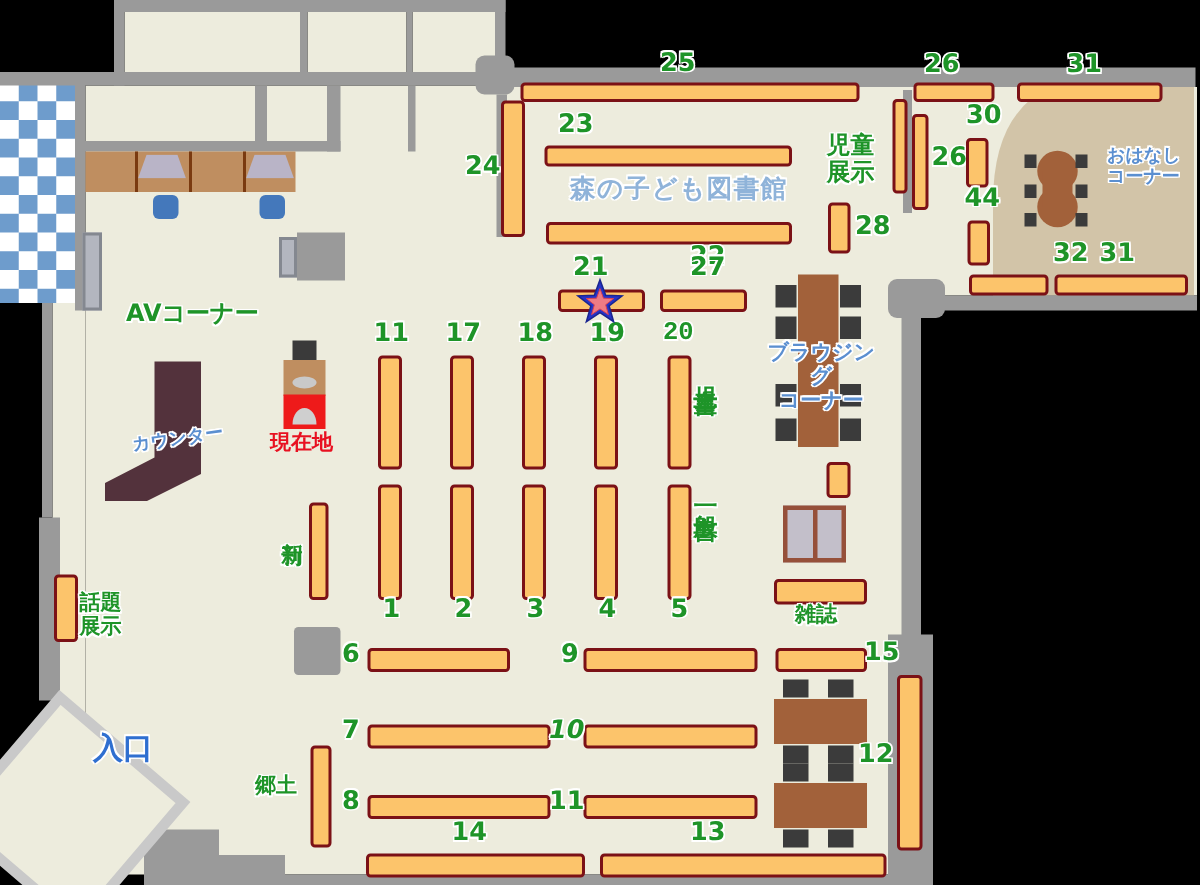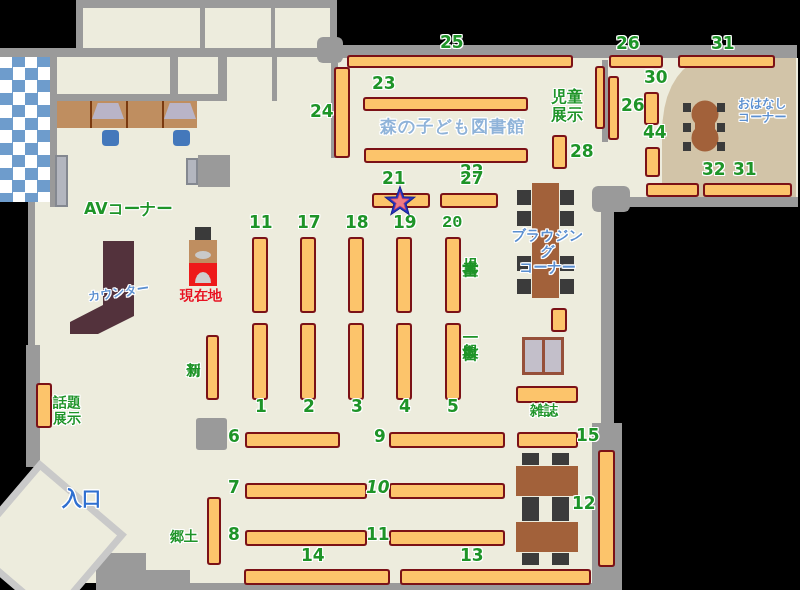--- a/index.html
+++ b/index.html
@@ -223,21 +223,21 @@
 
   <div id="text-layer">
       <div class="lbl title" style="left: 380px; top: 117px;">森の子ども図書館</div>
       <div class="lbl green lg" style="left: 84px; top: 200px;">AVコーナー</div>
       <div class="lbl blue sm rot" style="left: 88px; top: 286px;">カウンター</div>
       <div class="lbl red md" style="left: 180px; top: 287px;">現在地</div>
       <div class="lbl green md vert" style="left: 186px; top: 350px;">新刊</div>
       <div class="lbl green md pre" style="left: 53px; top: 394px;">話題
 展示</div>
       <div class="lbl deepblue xl" style="left: 62px; top: 487px; text-align: center;">入口</div>
-      <div class="lbl green md" style="left: 170px; top: 528px;">郷土</div>
+      <div class="lbl green md" style="left: 170px; top: 516px;">郷土</div>
       <div class="lbl green lg vert" style="left: 461px; top: 244px;">児童書</div>
       <div class="lbl green lg vert" style="left: 461px; top: 328px;">一般書</div>
       <div class="lbl green lg pre" style="left: 551px; top: 88px;">児童
 展示</div>
       <div class="lbl blue md pre center" style="left: 505px; top: 227px; width: 85px;">ブラウジング
 コーナー</div>
       <div class="lbl green md" style="left: 530px; top: 402px;">雑誌</div>
       <div class="lbl blue sm pre" style="left: 738px; top: 97px;">おはなし
 コーナー</div>
     </div>

